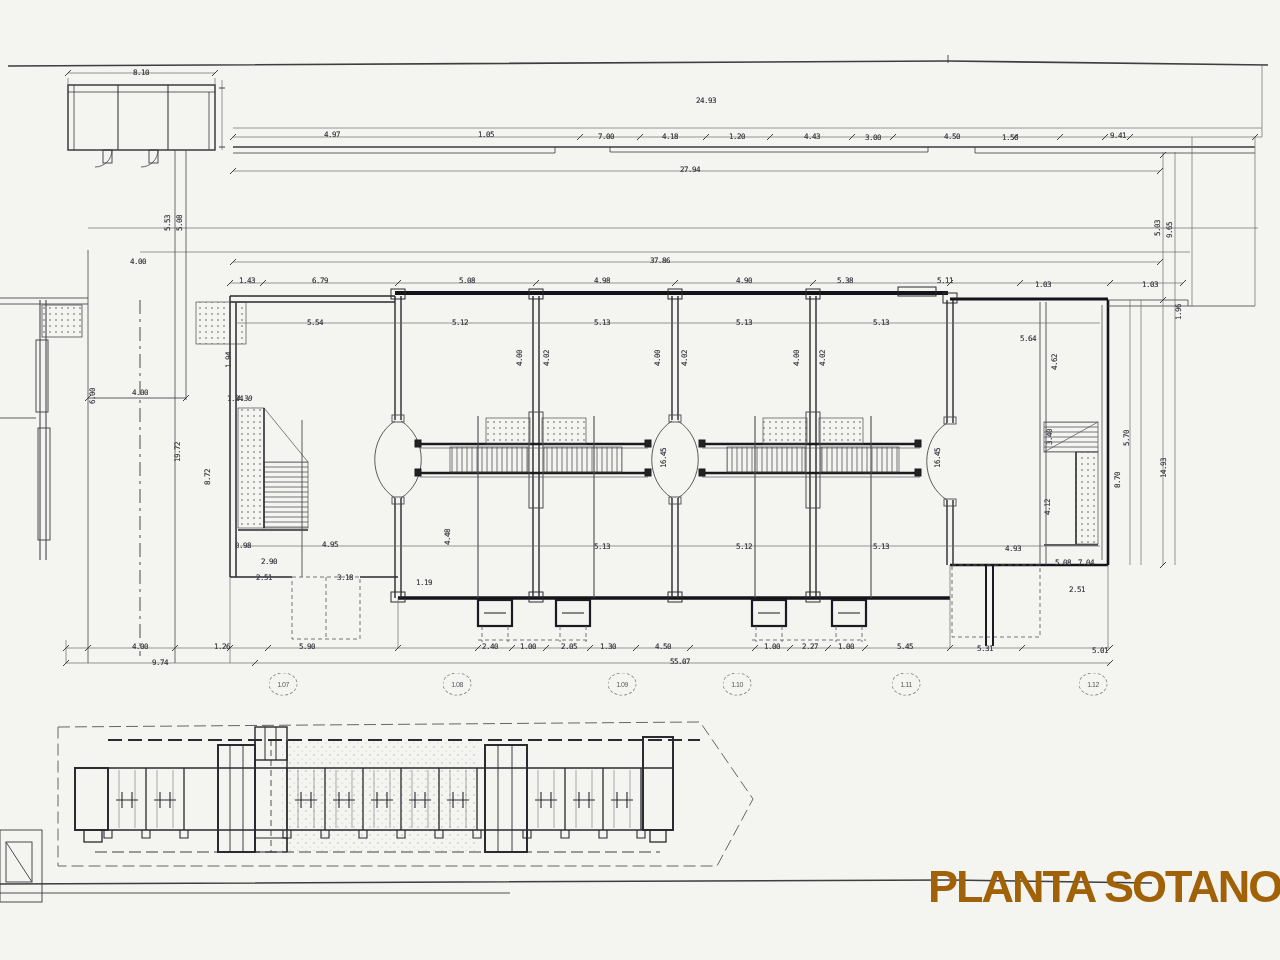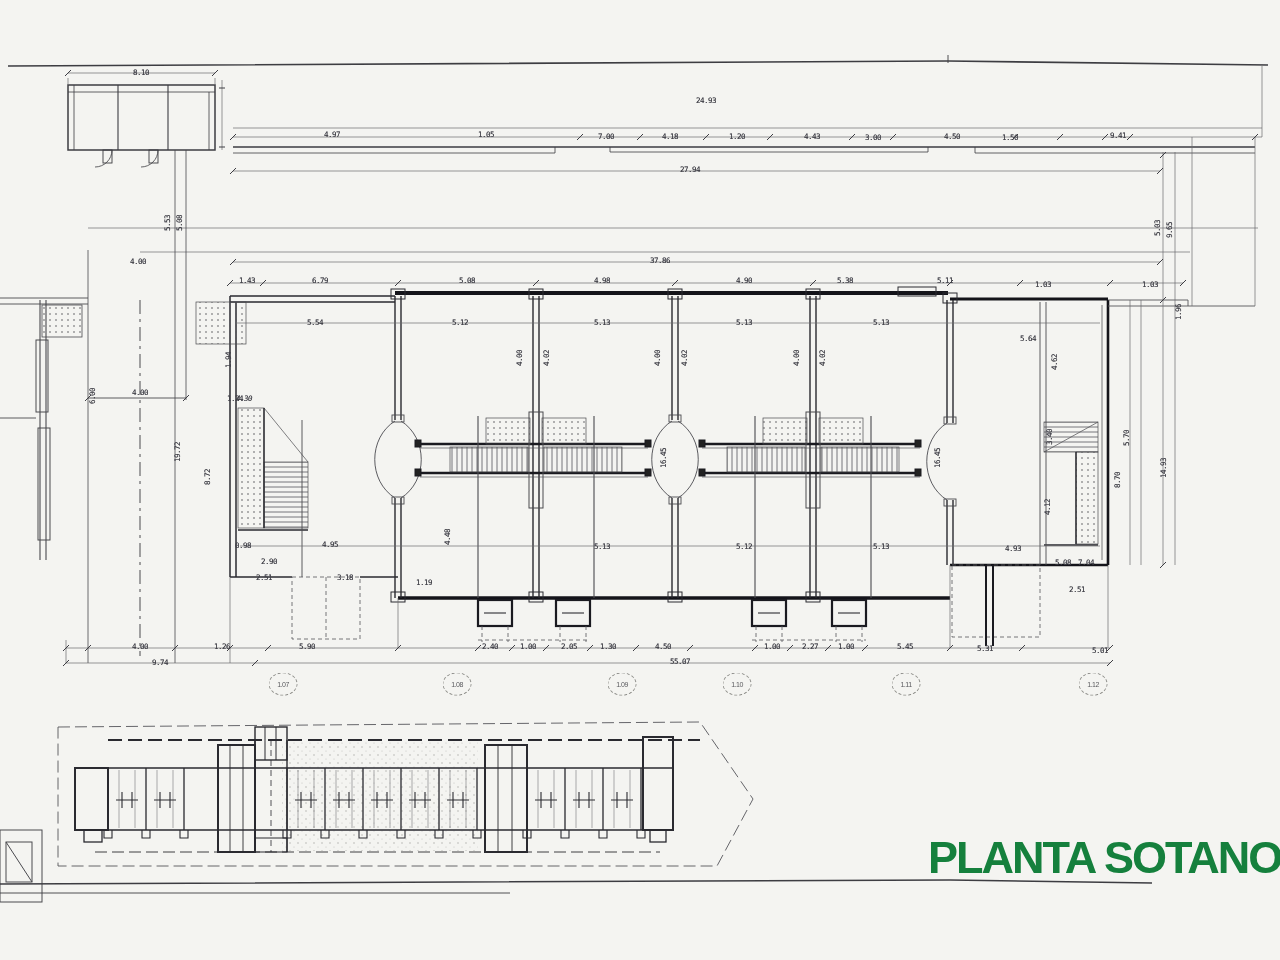--- a/index.html
+++ b/index.html
@@ -341,15 +341,15 @@
     </div>
 <div class="labels">
       <span class="axis" style="left: 283px; top: 684px;">1.07</span>
       <span class="axis" style="left: 457px; top: 684px;">1.08</span>
       <span class="axis" style="left: 622px; top: 684px;">1.09</span>
       <span class="axis" style="left: 737px; top: 684px;">1.10</span>
       <span class="axis" style="left: 906px; top: 684px;">1.11</span>
       <span class="axis" style="left: 1093px; top: 684px;">1.12</span>
     </div>
 
-<div class="plan-title" style="color: #15803d;">PLANTA SOTANO</div>
+<div class="plan-title" style="color: #a16207; margin-top: 29px;">PLANTA SOTANO</div>
 
 </div>
 
 </body></html>

